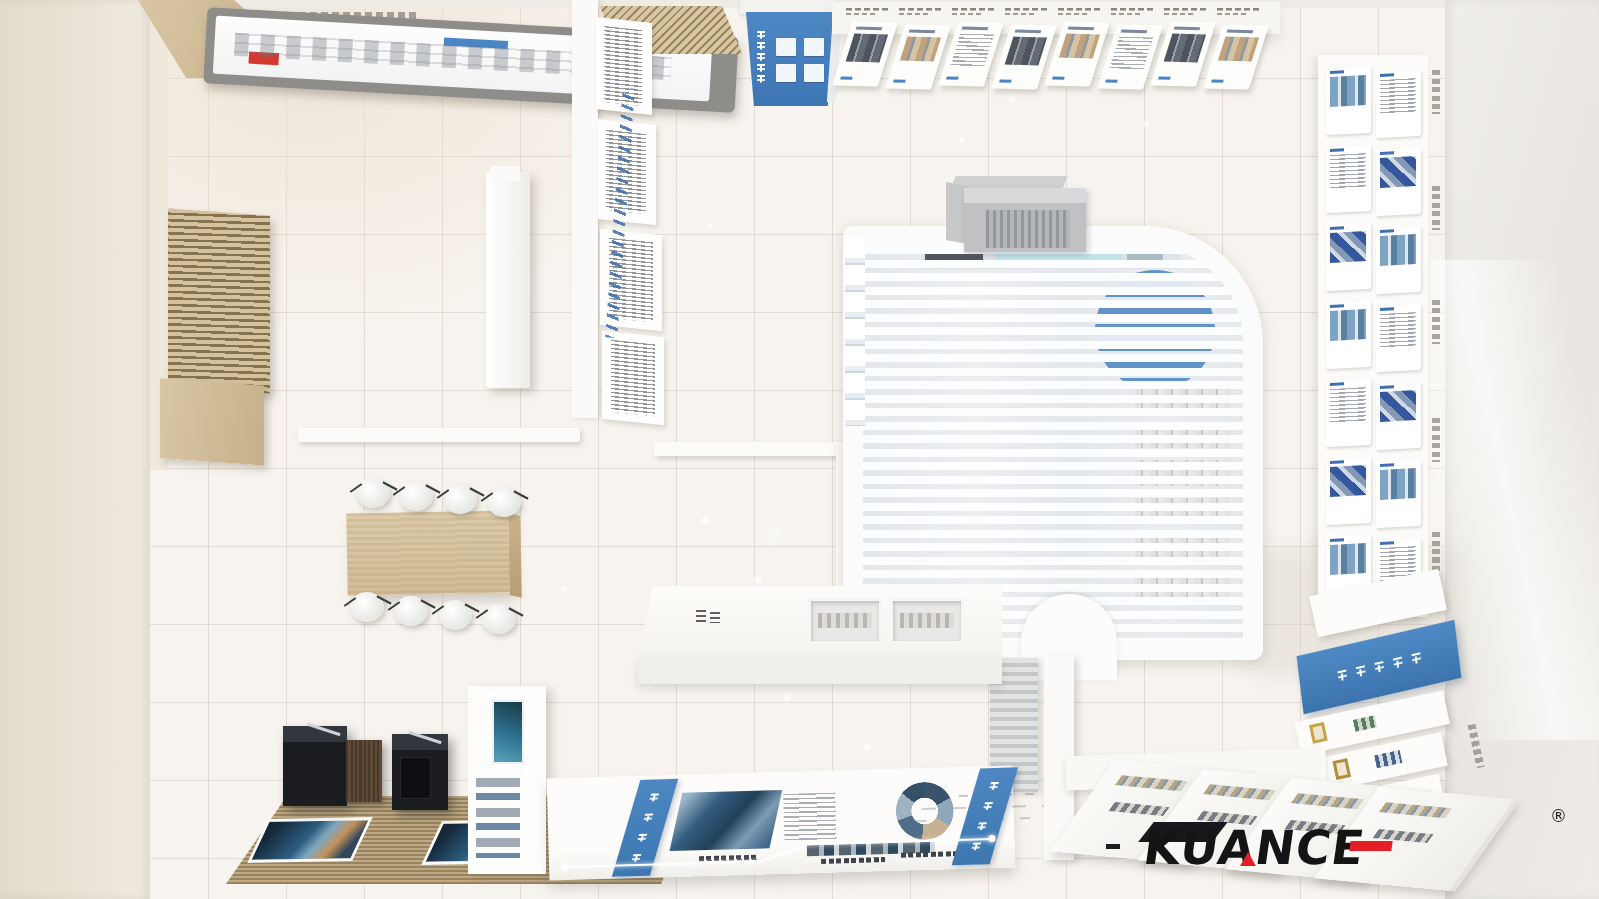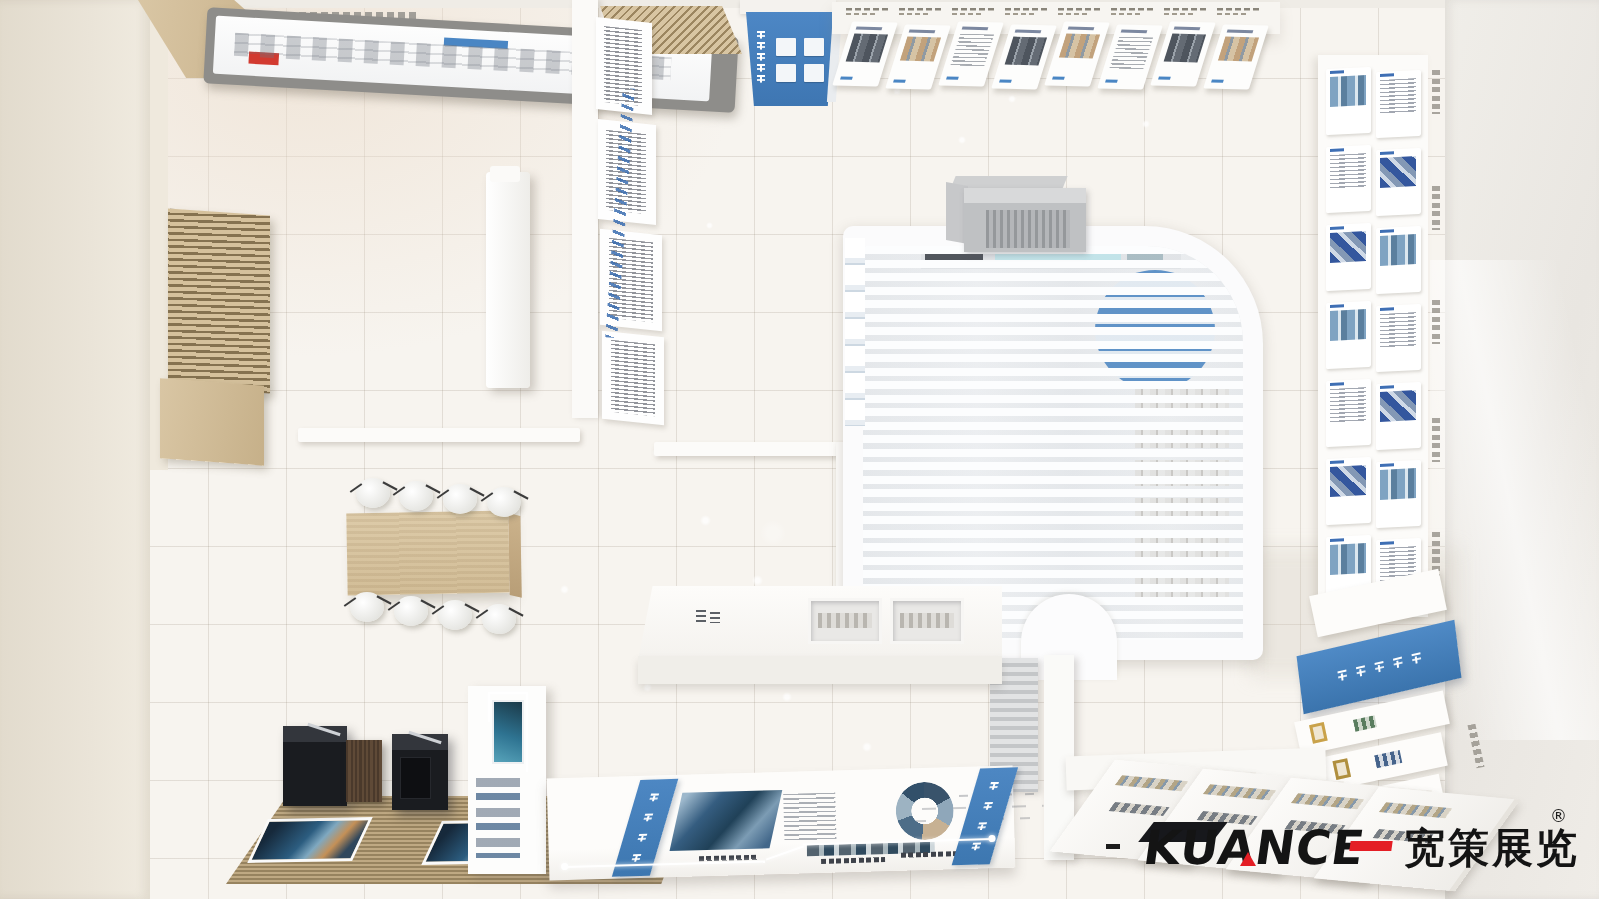--- a/index.html
+++ b/index.html
@@ -608,17 +608,16 @@
         <div class="" style="position: absolute; left: 30px; top: 40px; width: 58px; height: 9px; background: repeating-linear-gradient(90deg, rgb(119, 125, 132) 0px, rgb(119, 125, 132) 6px, rgb(216, 212, 203) 6px, rgb(216, 212, 203) 11px);"></div>
       </div>
     </div>
 
   <div class="abs logo">
     <span class="dash"></span>
     <span class="swoosh"></span>
     <span class="name">KUANCE</span>
     <span class="tri"></span>
     <span class="ebar"></span>
-    <span class="cn">宽策展览</span>
     <span class="reg">®</span>
   </div>
 
 </div>
 
 </body></html>

